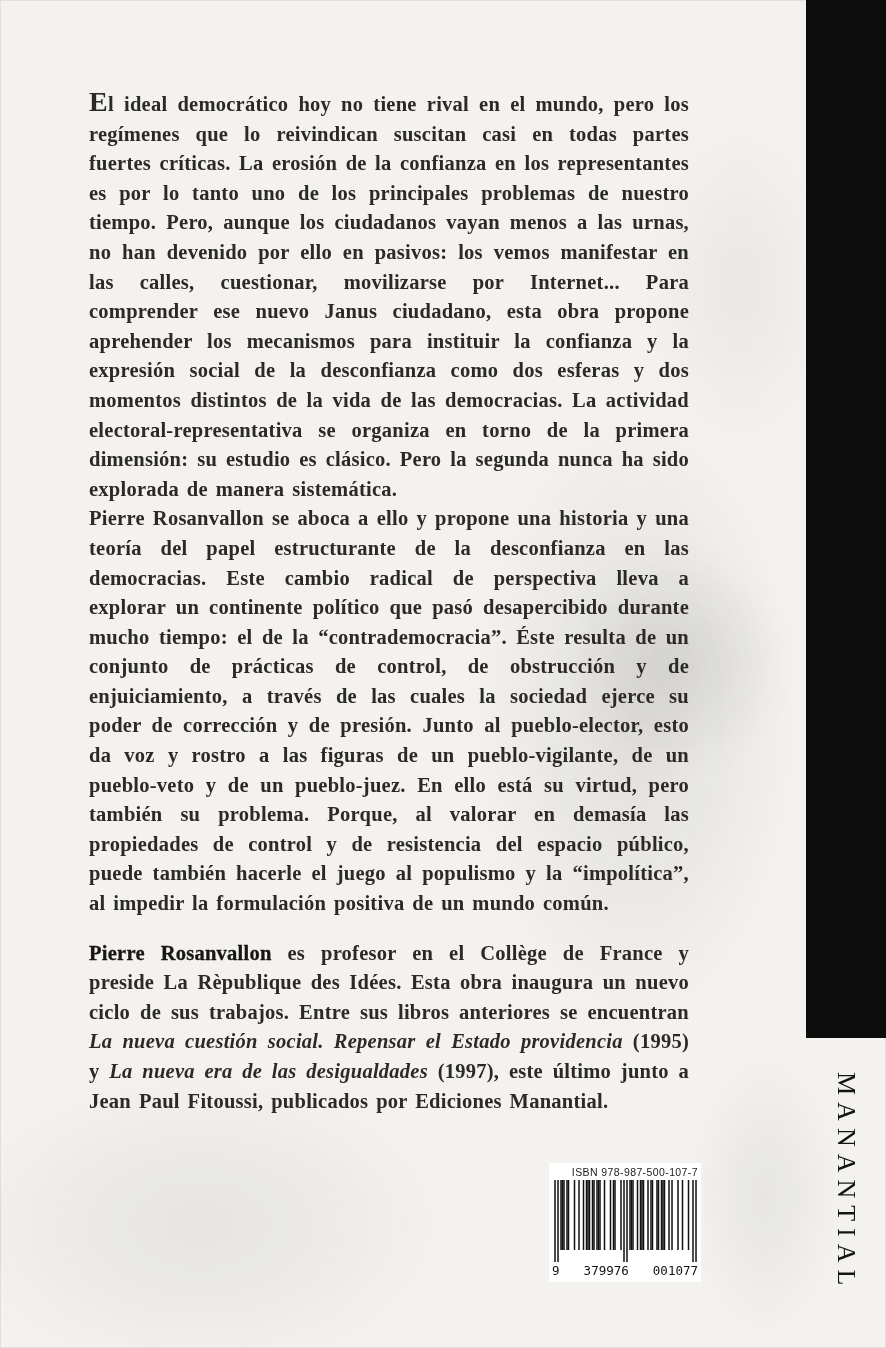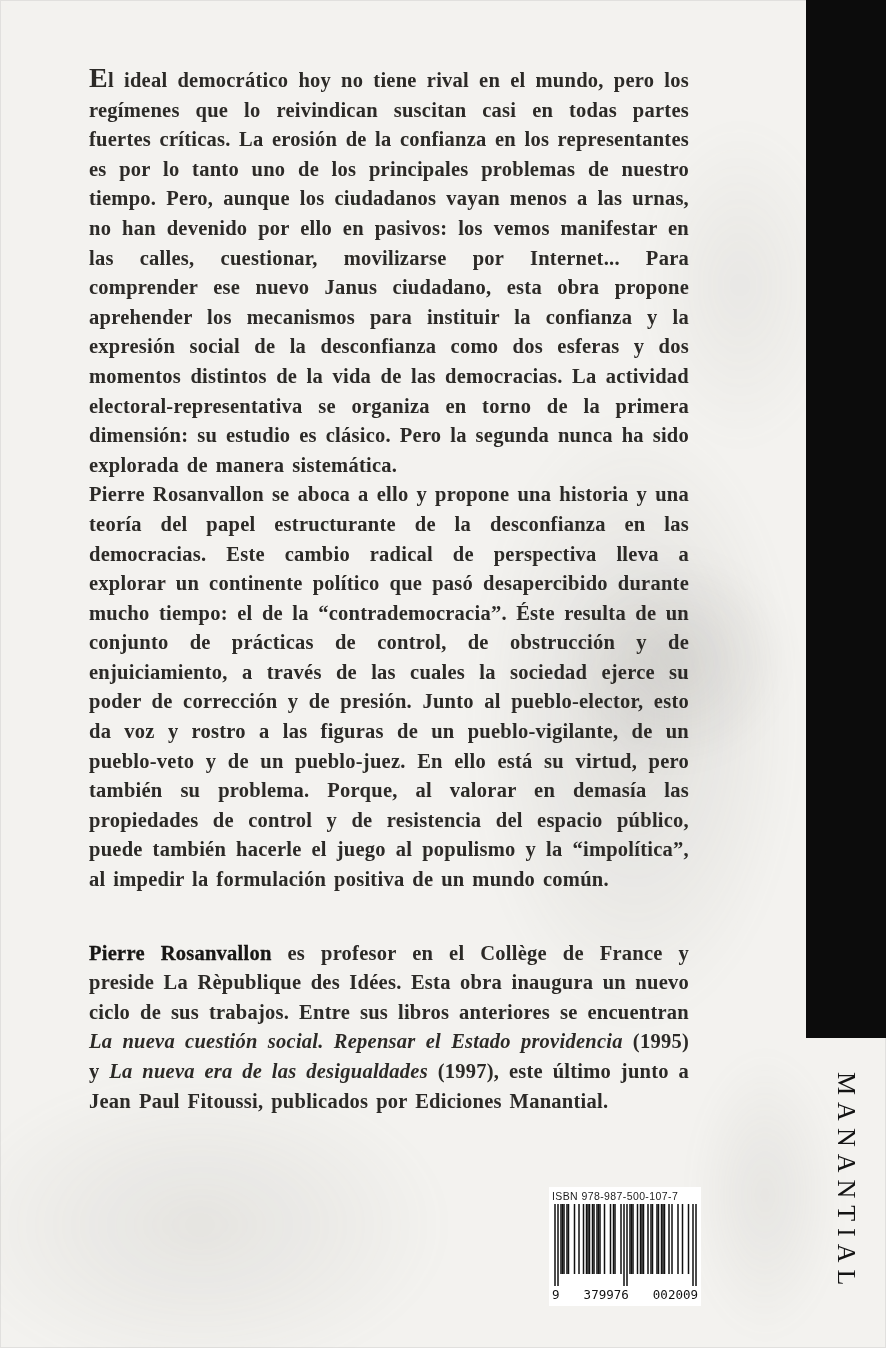--- a/index.html
+++ b/index.html
@@ -36,45 +36,45 @@
     position:absolute;left:806px;top:1042px;width:80px;height:280px;
     display:flex;align-items:center;justify-content:center;
     writing-mode:vertical-rl;
     font-family:"Liberation Serif","DejaVu Serif",serif;
     font-size:26px;letter-spacing:7px;color:#141414;
     white-space:nowrap;
   }
 
   
   .blurb{
-    position:absolute;left:89px;top:64px;width:600px;
+    position:absolute;left:89px;top:88px;width:600px;
     color:#2c2a27;
   }
   .para{
     margin:0;
     text-align:justify;
     font-size:20.5px;
     line-height:29.6px;
     font-weight:700;
     letter-spacing:0.25px;
     word-spacing:2.5px;
   }
   .lead{font-size:28px;line-height:1;}
-  .bio{margin-top:44px;}
+  .bio{margin-top:20px;}
   .seg-normal{font-style:normal;}
   .seg-italic{font-style:italic;}
   .seg-bold{font-weight:700;color:#181715;-webkit-text-stroke:0.3px currentColor;}
 
   
   .barcode-block{
-    position:absolute;left:549px;top:1187px;width:152px;
+    position:absolute;left:549px;top:1163px;width:152px;
     background:#ffffff;
     padding:2px 3px 4px 3px;
     box-sizing:border-box;
-    text-align:left;
+    text-align:right;
     z-index:5;
   }
   .isbn{
     font-family:"Liberation Sans","DejaVu Sans",sans-serif;
     font-size:10.5px;letter-spacing:0.4px;color:#1b1b1b;
     padding:1px 0 2px 0;white-space:nowrap;
   }
   .bars{display:block;margin:0 auto;}
   .barcode-number{
     display:flex;justify-content:space-between;align-items:center;
@@ -151,17 +151,17 @@
         <rect x="117.0" y="0" width="1.5" height="70" fill="#111"></rect>
         <rect x="123.0" y="0" width="1.5" height="70" fill="#111"></rect>
         <rect x="127.5" y="0" width="1.5" height="70" fill="#111"></rect>
         <rect x="133.5" y="0" width="1.5" height="70" fill="#111"></rect>
         <rect x="138.0" y="0" width="1.5" height="82" fill="#111"></rect>
         <rect x="141.0" y="0" width="1.5" height="82" fill="#111"></rect>
       </svg>
     <div class="barcode-number">
       <span>9</span>
       <span>379976</span>
-      <span>002009</span>
+      <span>001077</span>
     </div>
   </div>
 
 </div>
 
 </body></html>

